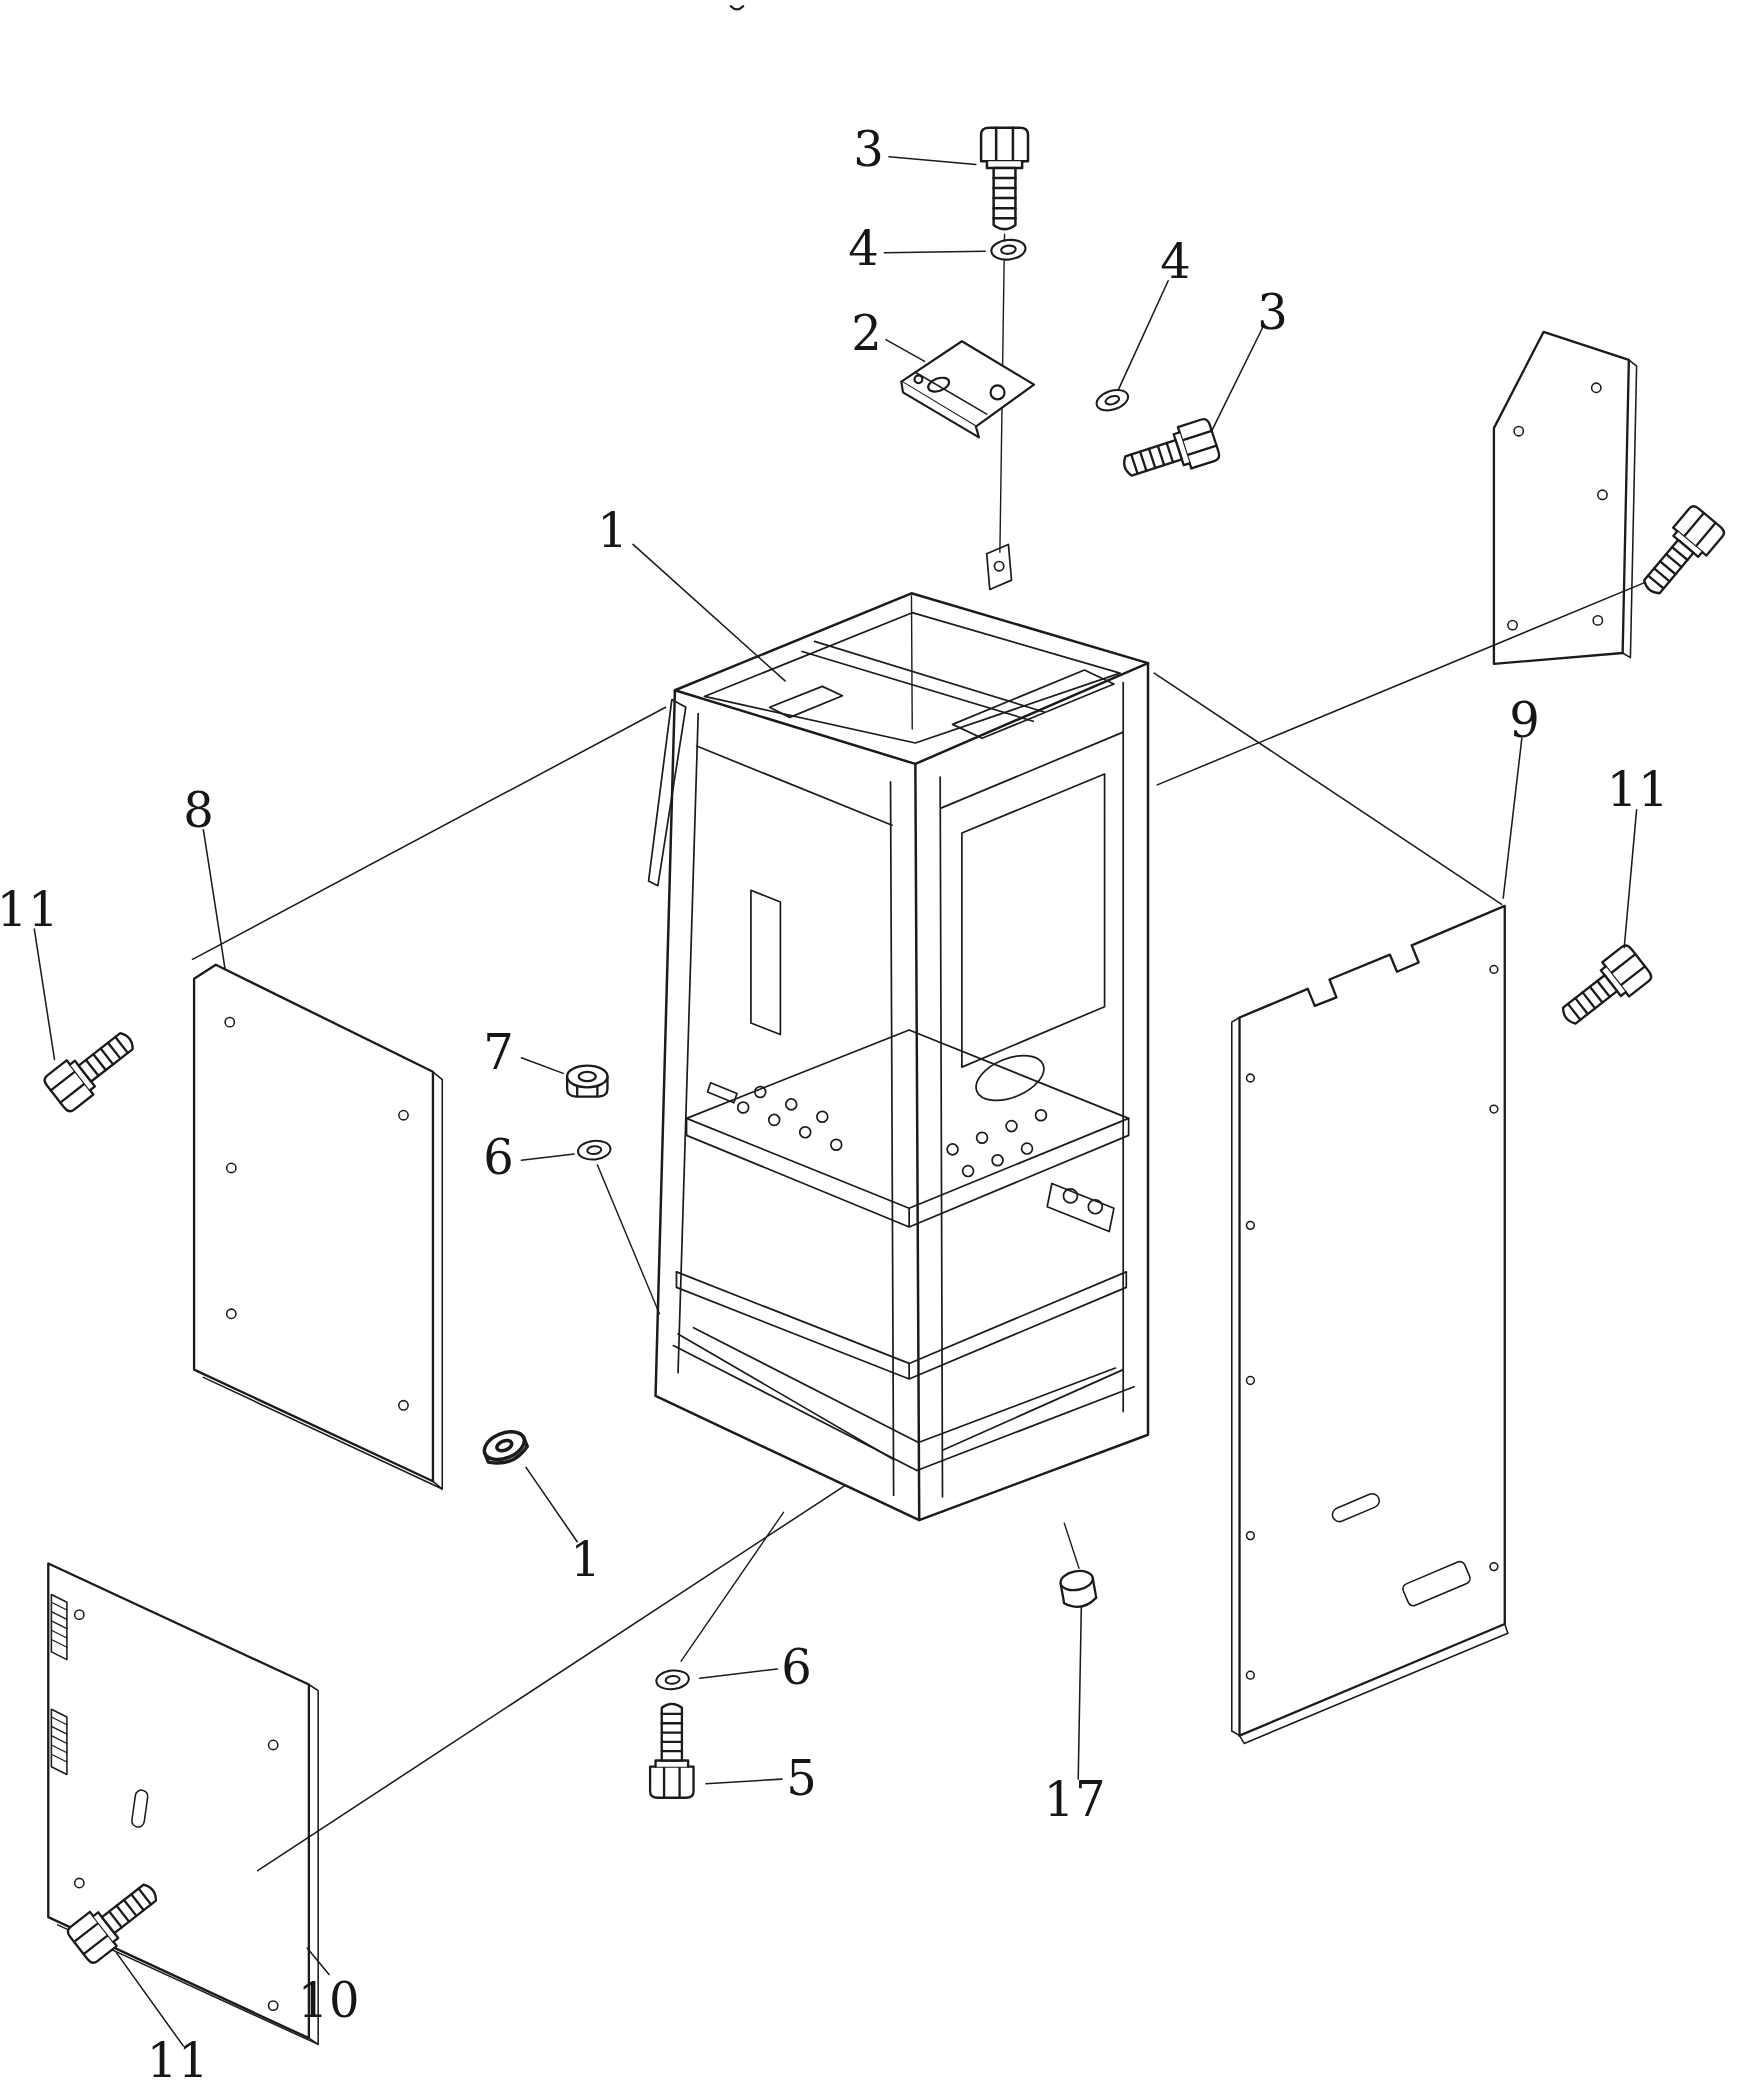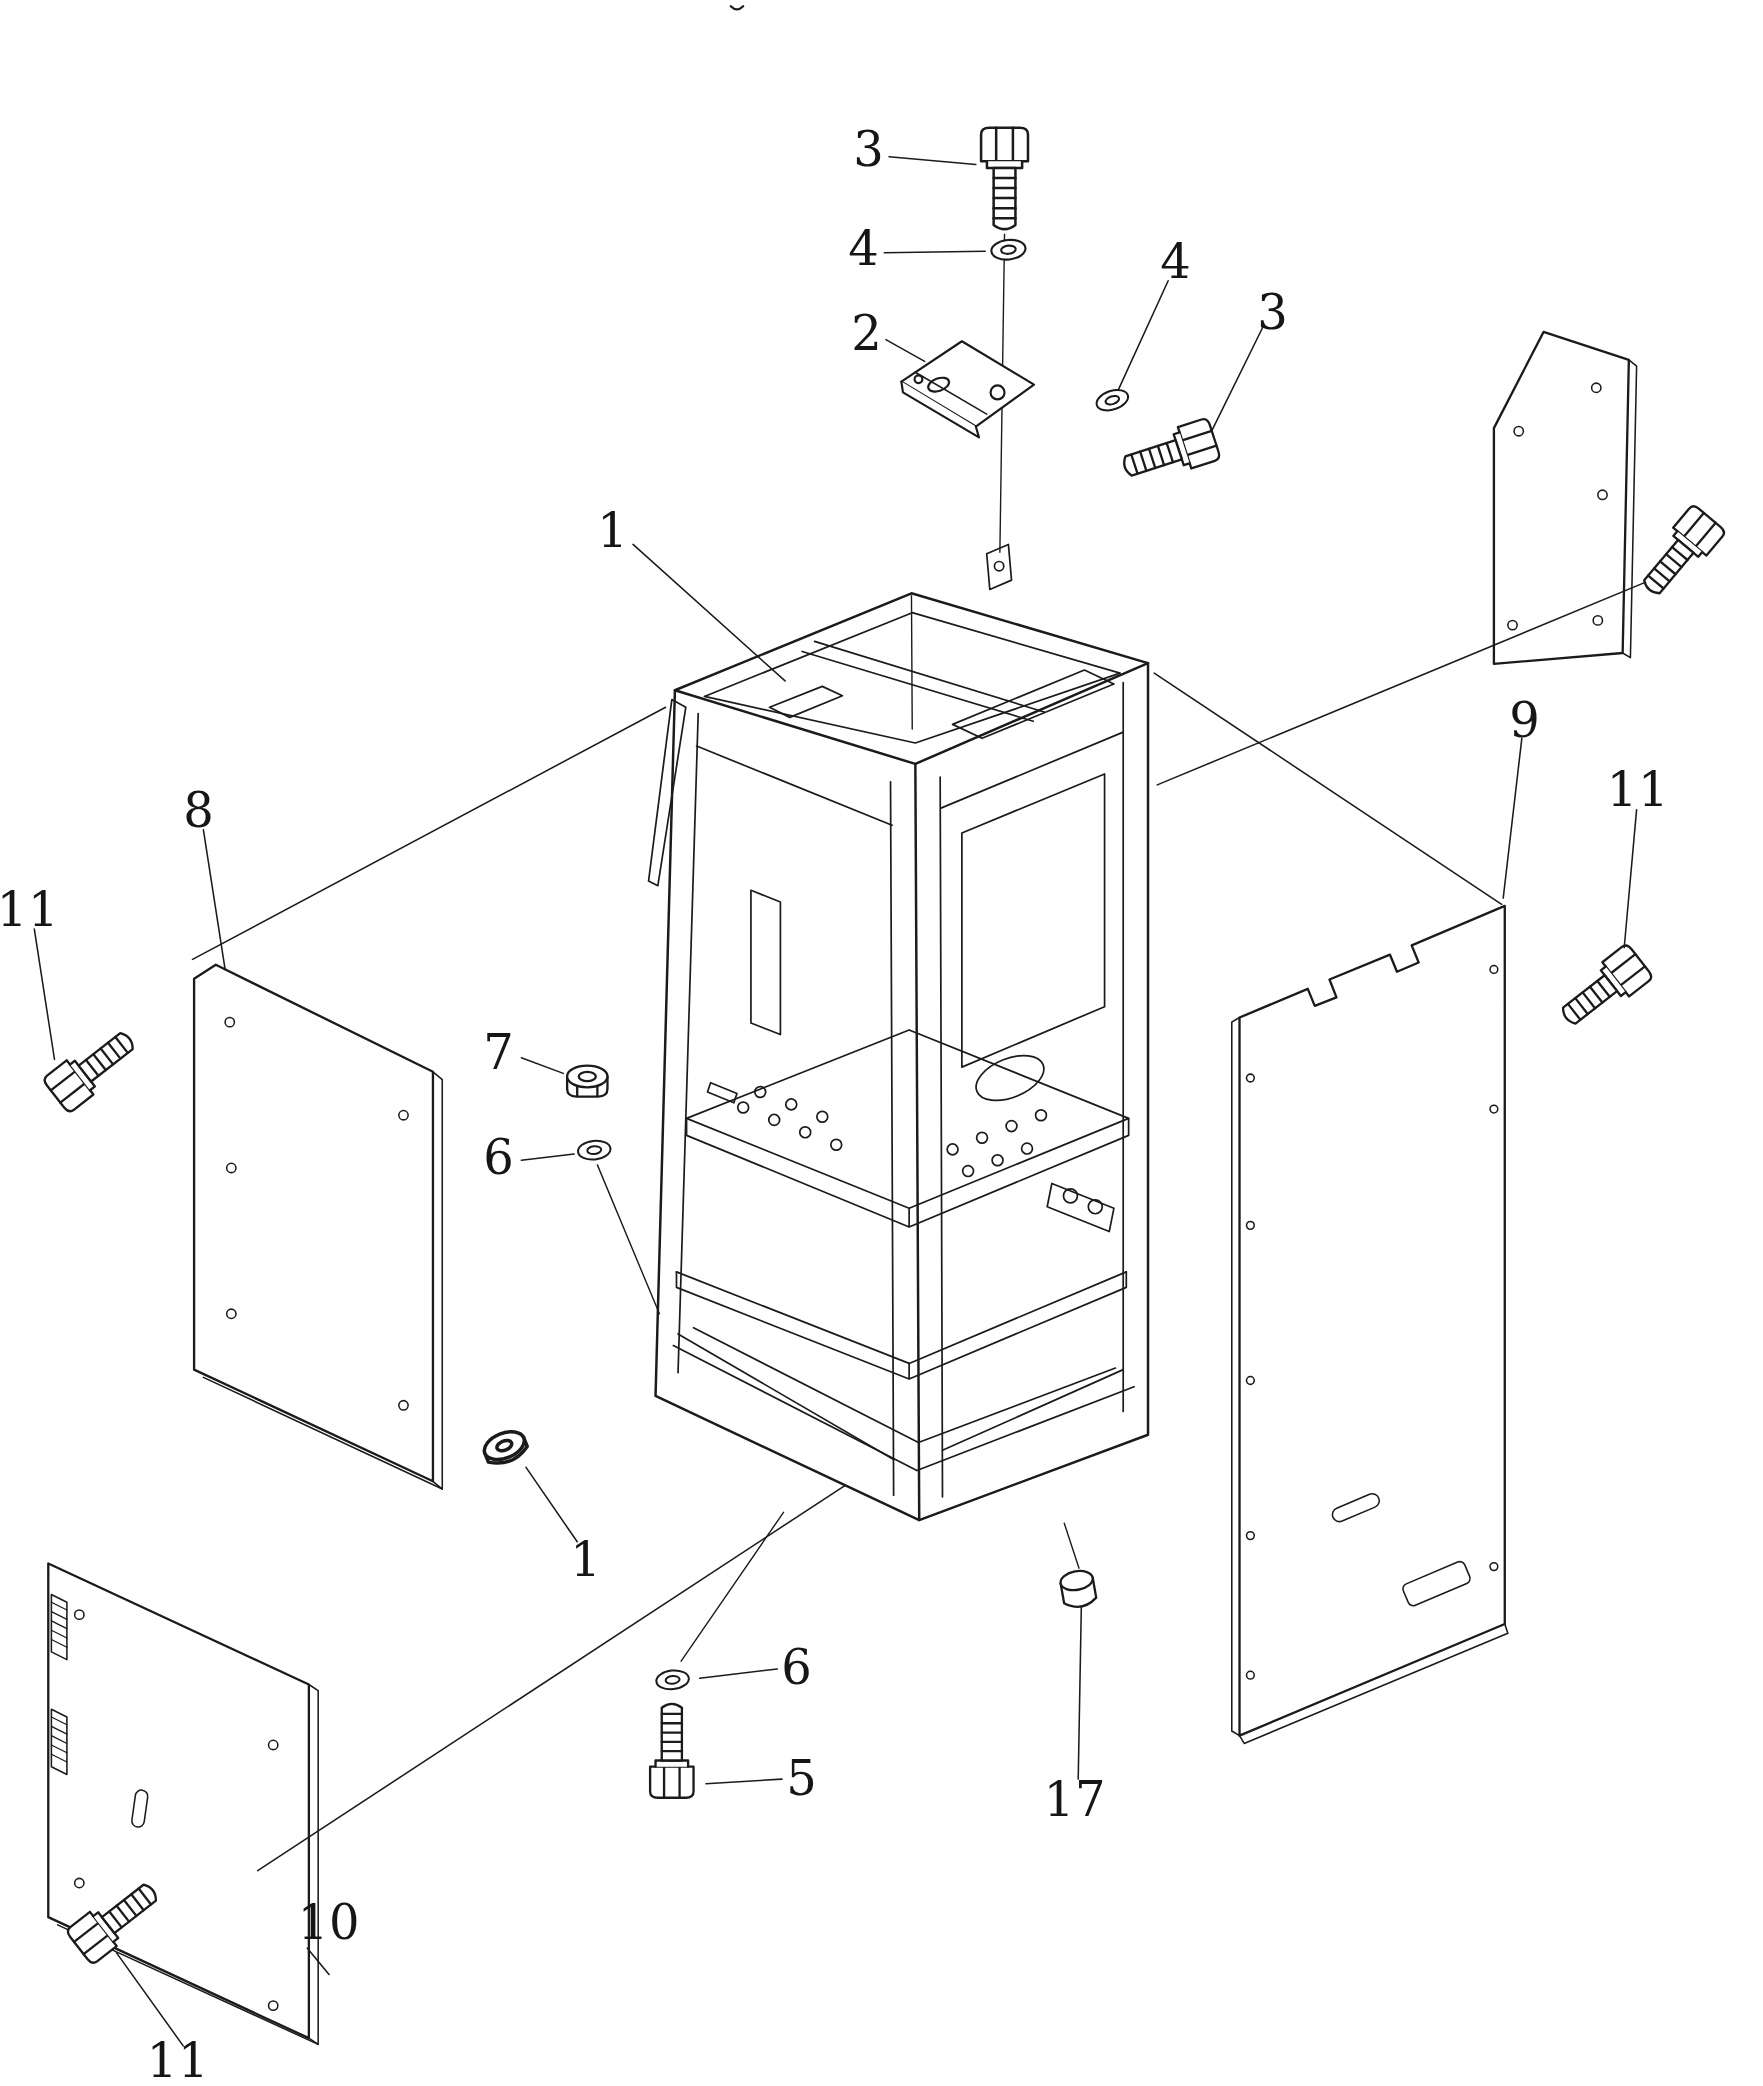--- a/index.html
+++ b/index.html
@@ -257,17 +257,17 @@
 <div class="callout" style="left:1525px;top:720px">9</div>
 <div class="callout" style="left:1638px;top:789px">11</div>
 <div class="callout" style="left:199px;top:810px">8</div>
 <div class="callout" style="left:28px;top:909px">11</div>
 <div class="callout" style="left:499px;top:1052px">7</div>
 <div class="callout" style="left:499px;top:1157px">6</div>
 <div class="callout" style="left:586px;top:1559px">1</div>
 <div class="callout" style="left:797px;top:1667px">6</div>
 <div class="callout" style="left:802px;top:1778px">5</div>
 <div class="callout" style="left:1075px;top:1799px">17</div>
-<div class="callout" style="left:329px;top:1922px">10</div>
+<div class="callout" style="left:329px;top:2000px">10</div>
 <div class="callout" style="left:178px;top:2060px">11</div>
 
 </div>
 
 
 </body></html>

